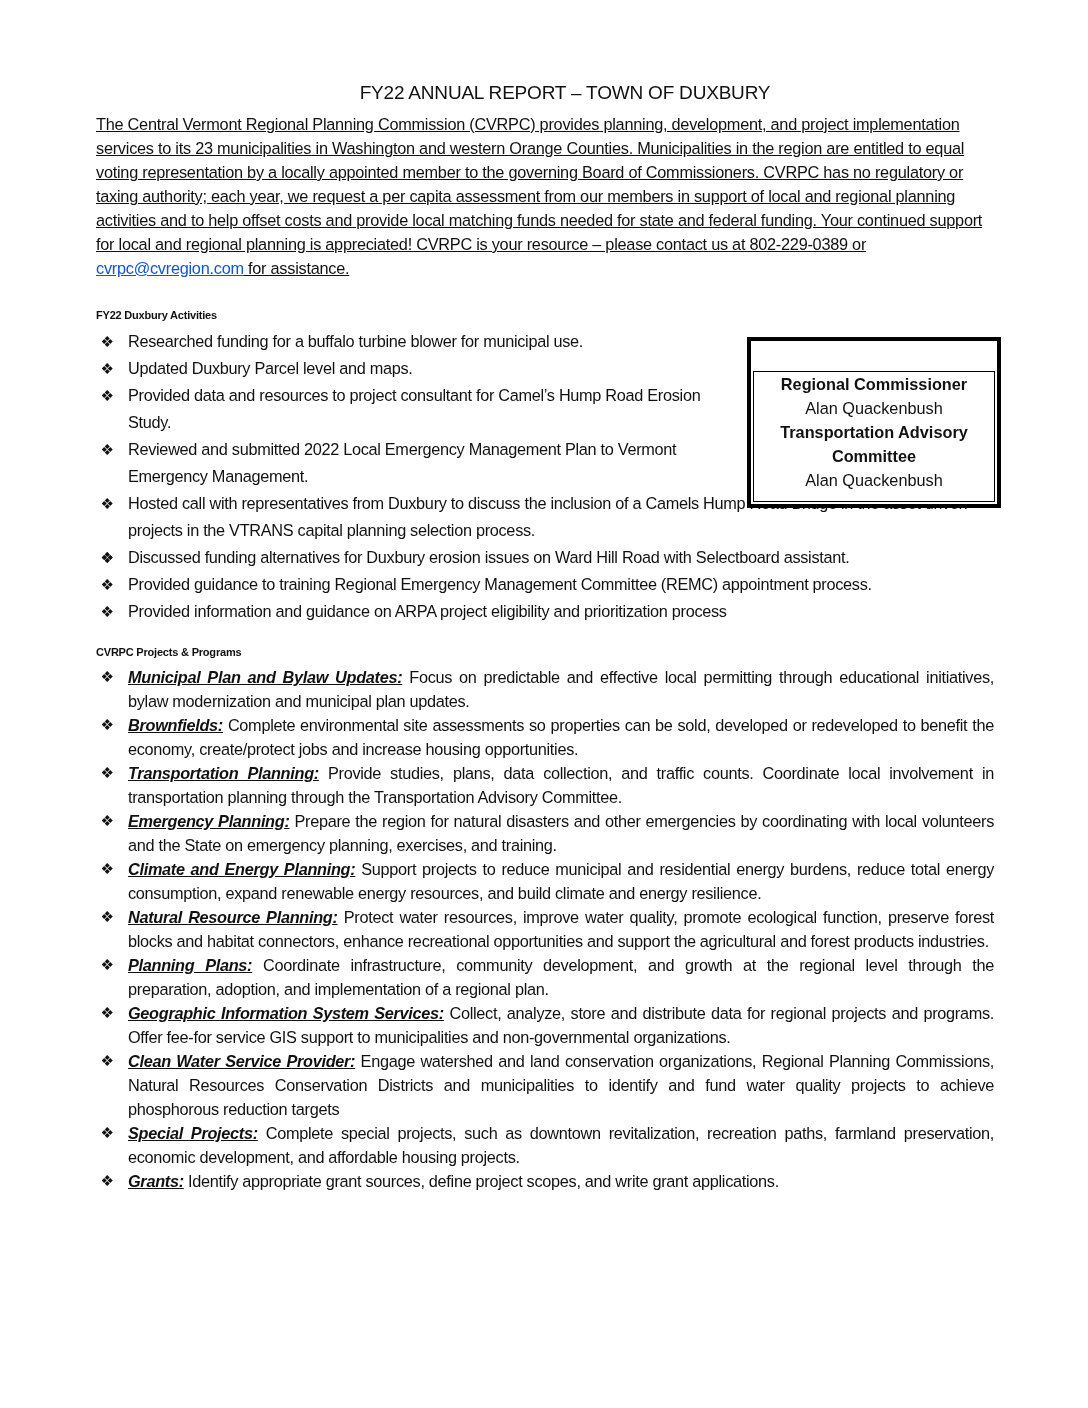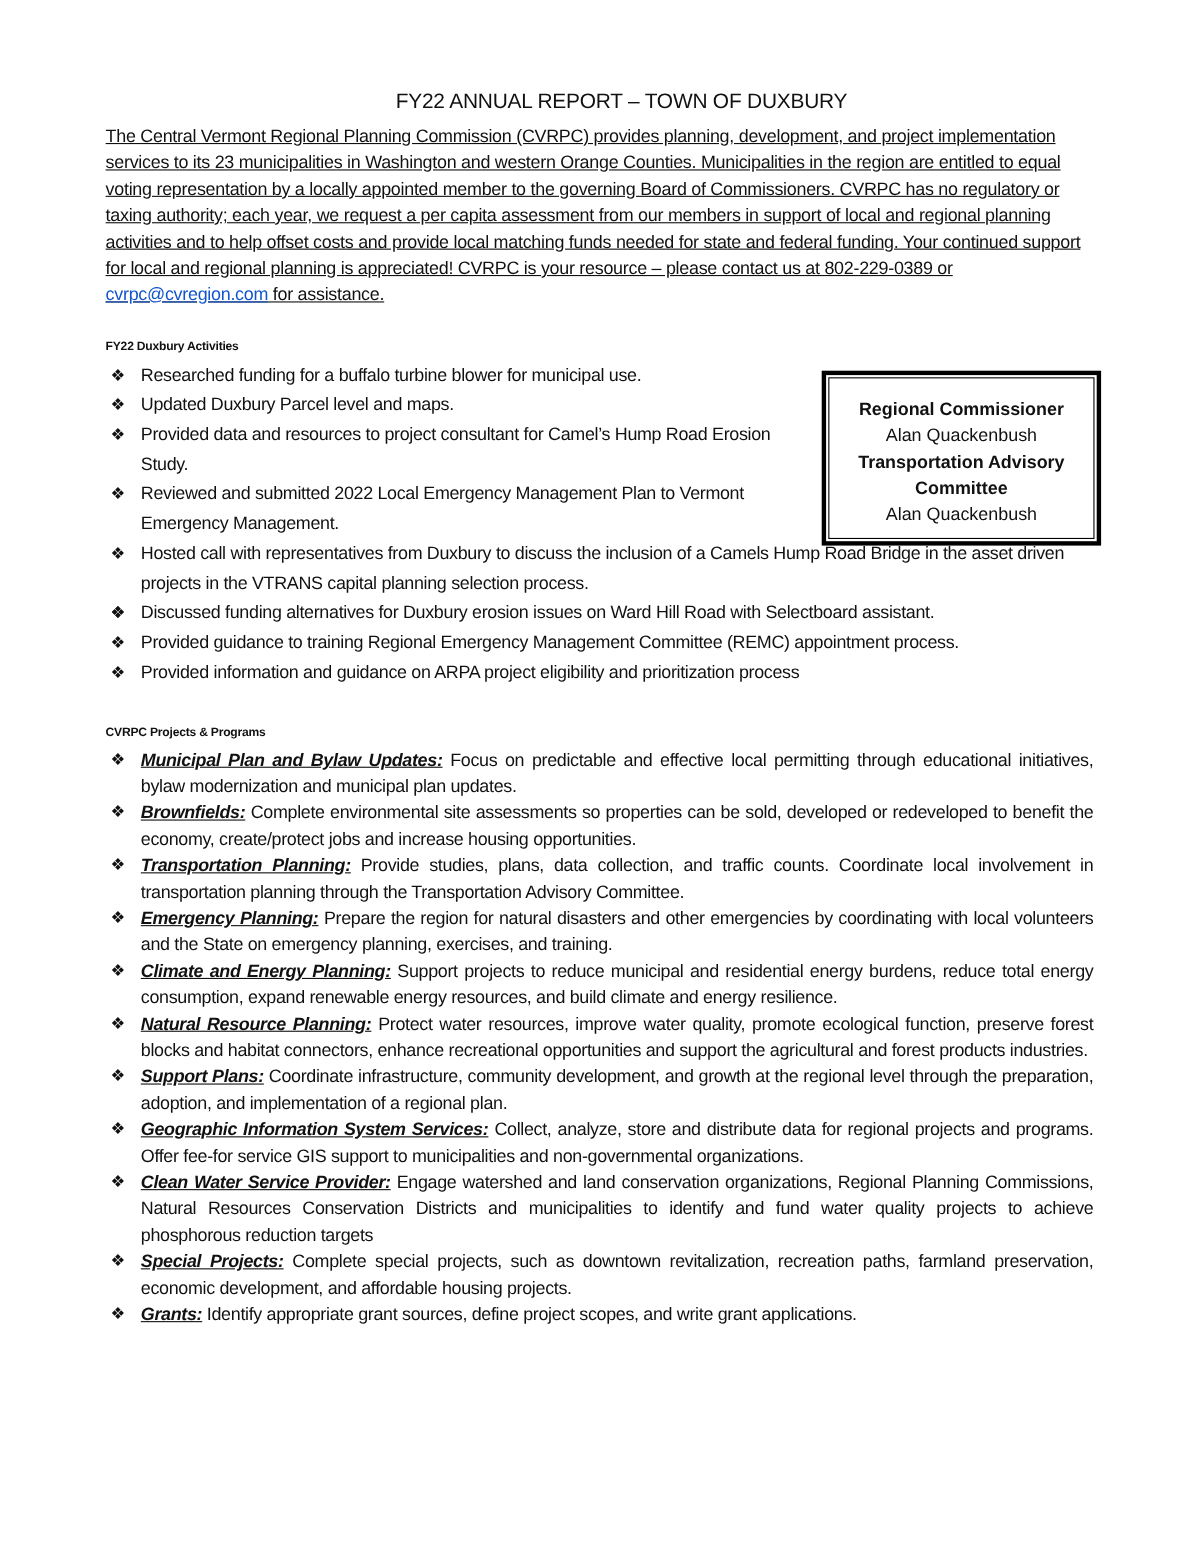--- a/index.html
+++ b/index.html
@@ -25,22 +25,22 @@
     position: absolute; left: 2px; top: 0; font-size: 15px; width: 18px; text-align: center;
   }
   ul.activities li.narrow { padding-right: 280px; }
   ul.programs li { line-height: 24px; text-align: justify; margin-bottom: 0px; }
   ul.programs li .term { font-weight: bold; font-style: italic; text-decoration: underline; }
   .box {
     position: absolute; left: 651px; top: 257px; width: 242px;
     border: 4px solid #000; padding: 2px; background: #fff;
   }
   .box-inner {
-    border: 1px solid #000; padding: 16px 6px 9px 6px; text-align: center;
-    font-size: 16.3px; line-height: 24px;
+    border: 1px solid #000; padding: 0 6px 9px 6px; text-align: center;
+    font-size: 16.3px; line-height: 24px; margin-top: 28px;
   }
   .box-inner .b { font-weight: bold; }
 </style>
 </head>
 <body>
 
 <div class="page">
   <div class="title">FY22 ANNUAL REPORT – TOWN OF DUXBURY</div>
 
   <p class="intro"><span>The Central Vermont Regional Planning Commission (CVRPC) provides planning, development, and project implementation services to its 23 municipalities in Washington and western Orange Counties.  Municipalities in the region are entitled to equal voting representation by a locally appointed member to the governing Board of Commissioners.  CVRPC has no regulatory or taxing authority; each year, we request a per capita assessment from our members in support of local and regional planning activities and to help offset costs and provide local matching funds needed for state and federal funding.  Your continued support for local and regional planning is appreciated!  CVRPC is your resource – please contact us at 802-229-0389 or </span><a href="#">cvrpc@cvregion.com</a><span> for assistance.</span></p>
@@ -60,27 +60,27 @@
 
   <div class="box">
     <div class="box-inner">
       <div class="b">Regional Commissioner</div>
       <div>Alan Quackenbush</div>
       <div class="b">Transportation Advisory Committee</div>
       <div>Alan Quackenbush</div>
     </div>
   </div>
 
-  <div class="section-head" style="margin-top:30px">CVRPC Projects &amp; Programs</div>
+  <div class="section-head" style="margin-top:16px">CVRPC Projects &amp; Programs</div>
   <ul class="bullets programs">
     <li><span class="bullet">❖</span><span class="term">Municipal Plan and Bylaw Updates:</span><span> Focus on predictable and effective local permitting through educational initiatives, bylaw modernization and municipal plan updates.</span></li>
     <li><span class="bullet">❖</span><span class="term">Brownfields:</span><span> Complete environmental site assessments so properties can be sold, developed or redeveloped to benefit the economy, create/protect jobs and increase housing opportunities.</span></li>
     <li><span class="bullet">❖</span><span class="term">Transportation Planning:</span><span> Provide studies, plans, data collection, and traffic counts. Coordinate local involvement in transportation planning through the Transportation Advisory Committee.</span></li>
     <li><span class="bullet">❖</span><span class="term">Emergency Planning:</span><span> Prepare the region for natural disasters and other emergencies by coordinating with local volunteers and the State on emergency planning, exercises, and training.</span></li>
     <li><span class="bullet">❖</span><span class="term">Climate and Energy Planning:</span><span> Support projects to reduce municipal and residential energy burdens, reduce total energy consumption, expand renewable energy resources, and build climate and energy resilience.</span></li>
     <li><span class="bullet">❖</span><span class="term">Natural Resource Planning:</span><span> Protect water resources, improve water quality, promote ecological function, preserve forest blocks and habitat connectors, enhance recreational opportunities and support the agricultural and forest products industries.</span></li>
-    <li><span class="bullet">❖</span><span class="term">Support Plans:</span><span> Coordinate infrastructure, community development, and growth at the regional level through the preparation, adoption, and implementation of a regional plan.</span></li>
+    <li><span class="bullet">❖</span><span class="term">Planning Plans:</span><span> Coordinate infrastructure, community development, and growth at the regional level through the preparation, adoption, and implementation of a regional plan.</span></li>
     <li><span class="bullet">❖</span><span class="term">Geographic Information System Services:</span><span> Collect, analyze, store and distribute data for regional projects and programs. Offer fee-for service GIS support to municipalities and non-governmental organizations.</span></li>
     <li><span class="bullet">❖</span><span class="term">Clean Water Service Provider:</span><span> Engage watershed and land conservation organizations, Regional Planning Commissions, Natural Resources Conservation Districts and municipalities to identify and fund water quality projects to achieve phosphorous reduction targets</span></li>
     <li><span class="bullet">❖</span><span class="term">Special Projects:</span><span> Complete special projects, such as downtown revitalization, recreation paths, farmland preservation, economic development, and affordable housing projects.</span></li>
     <li><span class="bullet">❖</span><span class="term">Grants:</span><span> Identify appropriate grant sources, define project scopes, and write grant applications.</span></li>
   </ul>
 </div>
 
 </body></html>

